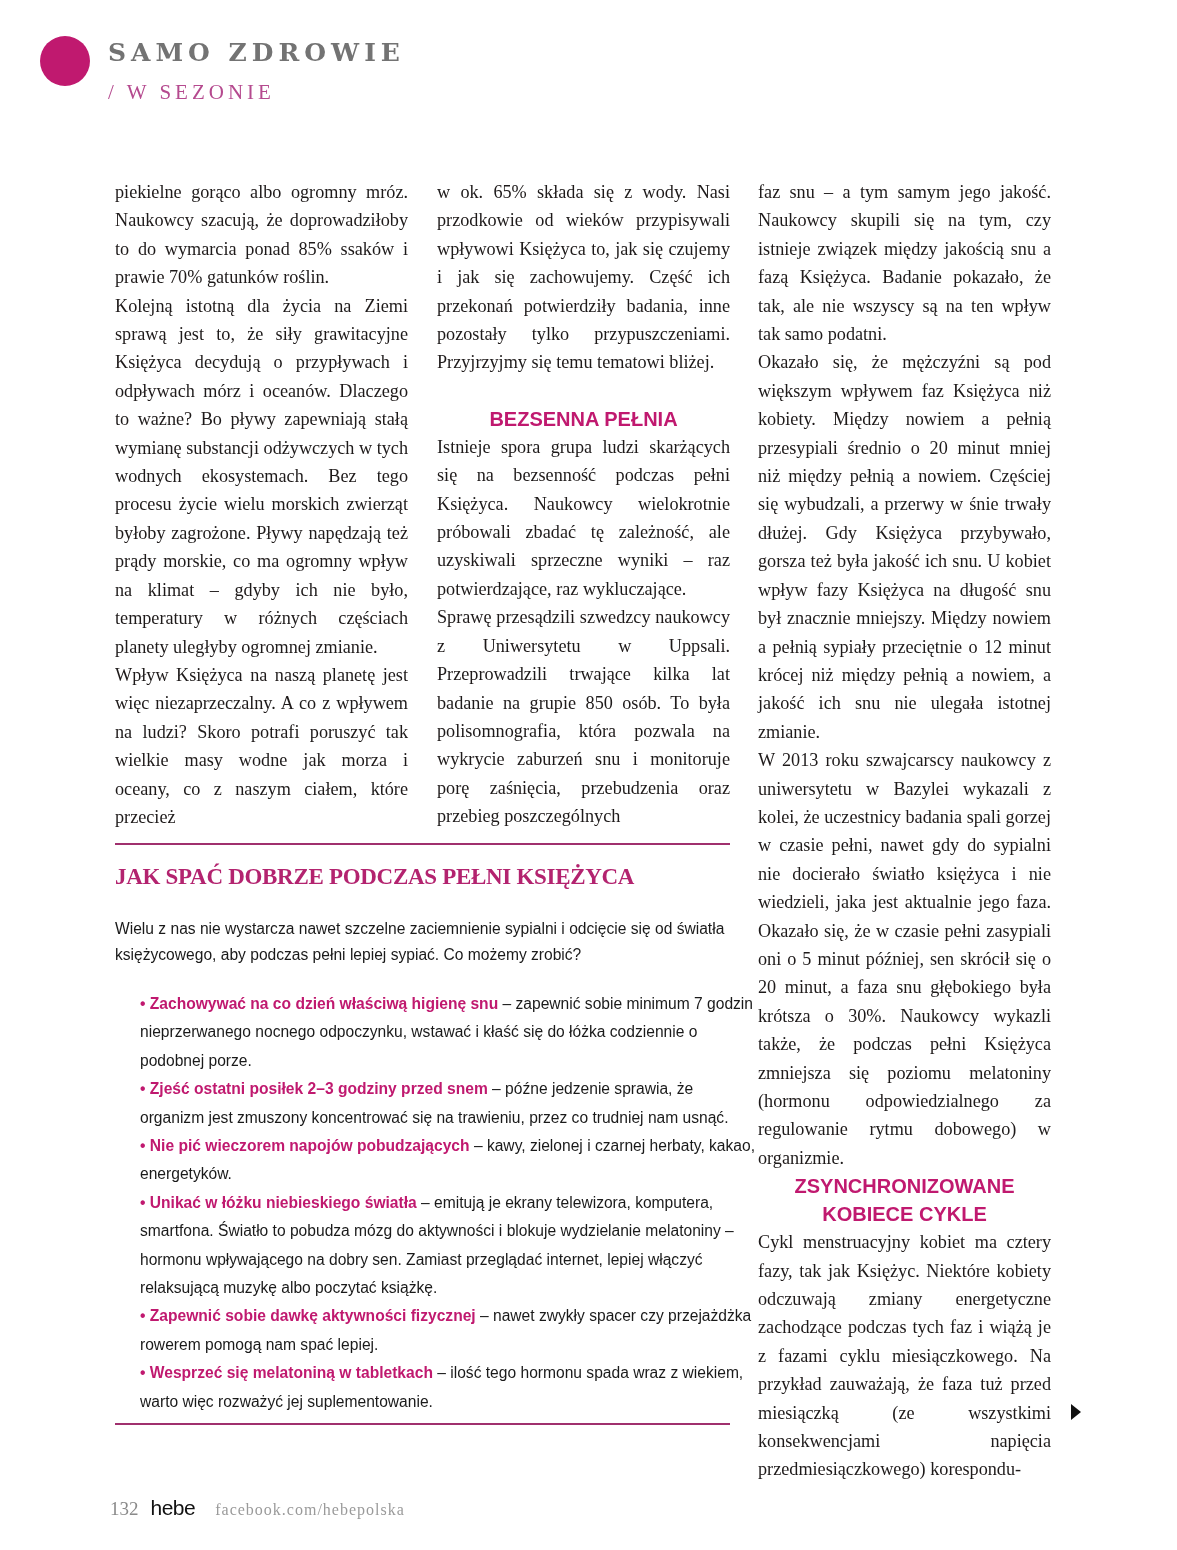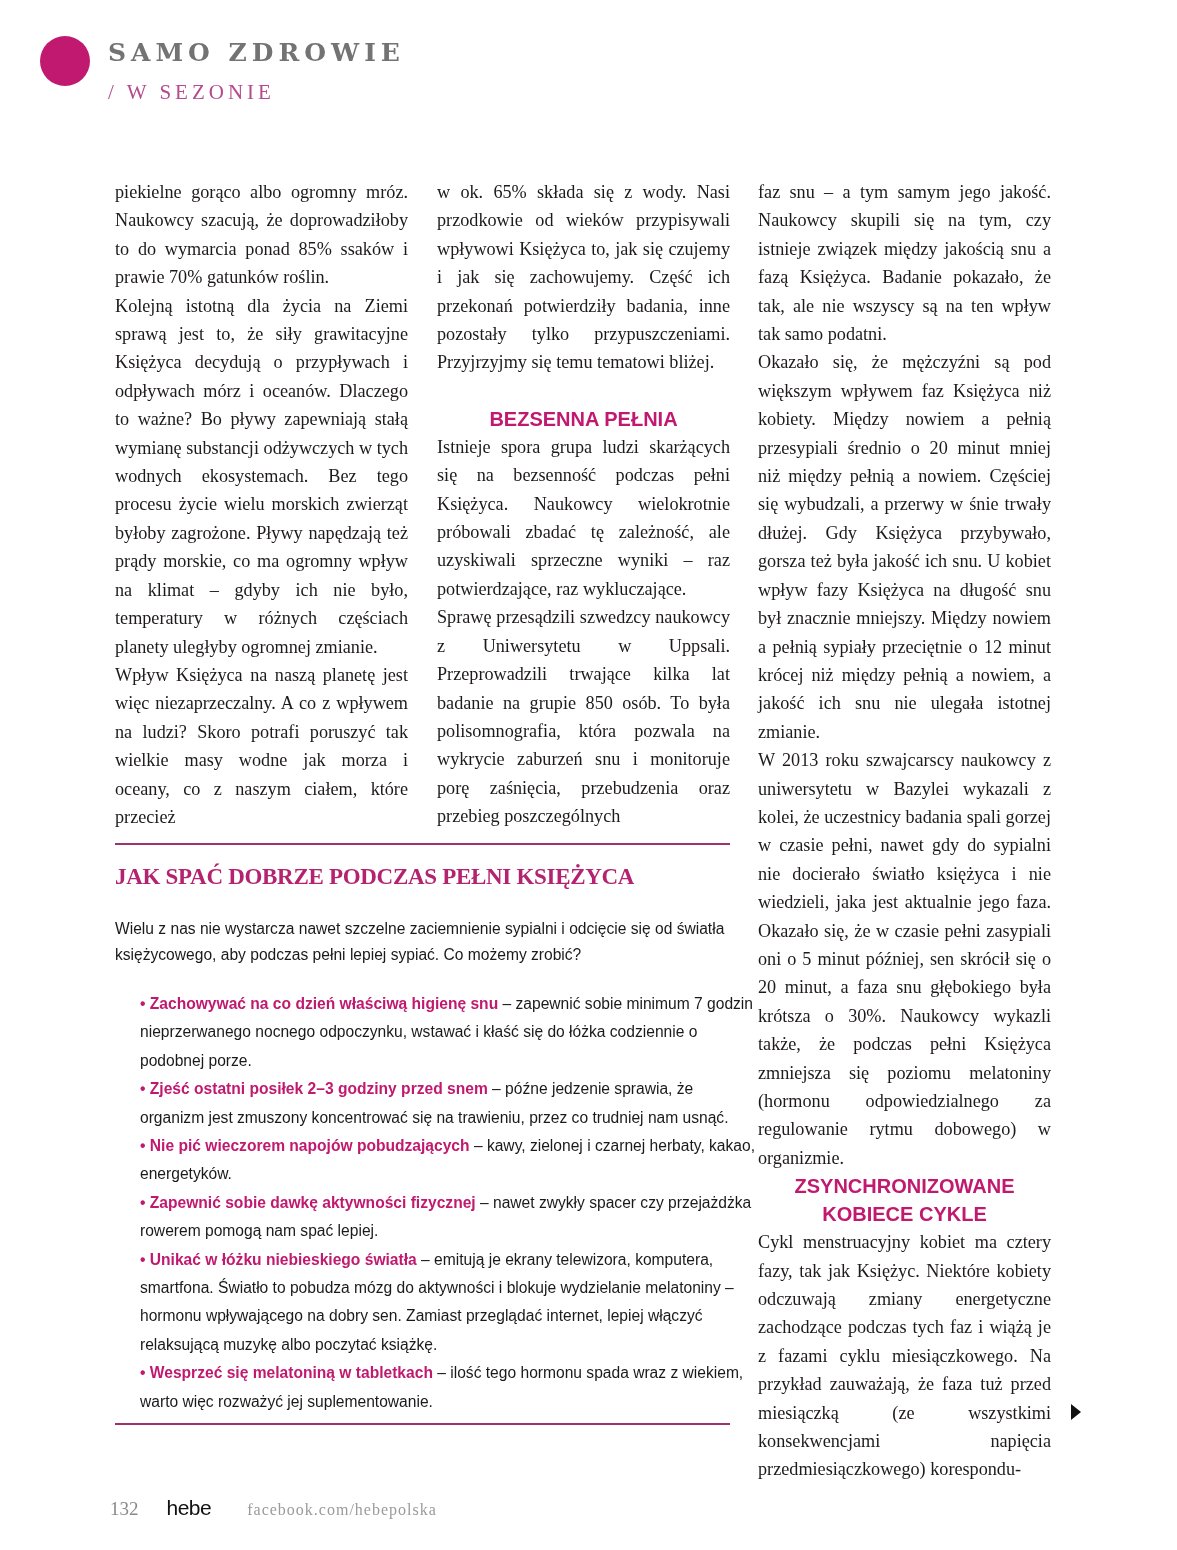--- a/index.html
+++ b/index.html
@@ -16,21 +16,21 @@
   .col2 .subhead { margin-top:28px; margin-bottom:0; }
   .col3 .subhead { margin-bottom:0; }
   .box-rule { position:absolute; left:115px; width:615px; height:1.5px; background:#a0306e; }
   .box-title { position:absolute; left:115px; top:864px; width:640px; font-family:"Liberation Serif", serif; font-size:23px; color:#b3236f; margin:0; letter-spacing:-0.3px; }
   .box-intro { position:absolute; left:115px; top:916px; width:620px; font-family:"Liberation Sans", sans-serif; font-weight:normal; font-size:15.6px; line-height:26px; color:#1a1a1a; margin:0; }
   .tips { position:absolute; left:122px; top:972px; width:616px; font-family:"Liberation Sans", sans-serif; font-size:15.6px; line-height:28.4px; color:#1a1a1a; margin:18px; padding:0; list-style:none; }
   .tips li { margin:0; }
   .tips .bullet { color:#c0196f; font-weight:bold; }
   .tips .lead { color:#c0196f; font-weight:bold; }
   .next-arrow { position:absolute; left:1071px; top:1404px; width:0; height:0; border-top:8px solid transparent; border-bottom:8px solid transparent; border-left:10px solid #111; }
-  .footer { position:absolute; left:110px; top:1496px; font-family:"Liberation Serif", serif; display:flex; align-items:baseline; gap:28px; }
+  .footer { position:absolute; left:110px; top:1496px; font-family:"Liberation Serif", serif; display:flex; align-items:baseline; gap:12px; }
   .page-num { font-size:19px; color:#8a8a8a; }
   .brand { font-family:"Liberation Sans", sans-serif; font-size:21px; color:#111; letter-spacing:-0.5px; }
   .fb { font-size:16px; color:#9a9a9a; letter-spacing:1px; margin-left:8px; }
 </style>
 </head>
 <body>
 
 <div class="circle"></div>
 <h1 class="section-title">SAMO ZDROWIE</h1>
 <div class="section-sub">/ W SEZONIE</div>
@@ -60,22 +60,22 @@
 </div>
 <div class="next-arrow"></div>
 
 <div class="box-rule" style="top:843px;"></div>
 <h2 class="box-title">JAK SPAĆ DOBRZE PODCZAS PEŁNI KSIĘŻYCA</h2>
 <p class="box-intro">Wielu z nas nie wystarcza nawet szczelne zaciemnienie sypialni i odcięcie się od światła księżycowego, aby podczas pełni lepiej sypiać. Co możemy zrobić?</p>
 <ul class="tips">
   <li><span class="bullet">•</span> <span class="lead">Zachowywać na co dzień właściwą higienę snu</span><span> – zapewnić sobie minimum 7 godzin nieprzerwanego nocnego odpoczynku, wstawać i kłaść się do łóżka codziennie o podobnej porze.</span></li>
   <li><span class="bullet">•</span> <span class="lead">Zjeść ostatni posiłek 2–3 godziny przed snem</span><span> – późne jedzenie sprawia, że organizm jest zmuszony koncentrować się na trawieniu, przez co trudniej nam usnąć.</span></li>
   <li><span class="bullet">•</span> <span class="lead">Nie pić wieczorem napojów pobudzających</span><span> – kawy, zielonej i czarnej herbaty, kakao, energetyków.</span></li>
+  <li><span class="bullet">•</span> <span class="lead">Unikać w łóżku niebieskiego światła</span><span> – emitują je ekrany telewizora, komputera, smartfona. Światło to pobudza mózg do aktywności i blokuje wydzielanie melatoniny – hormonu wpływającego na dobry sen. Zamiast przeglądać internet, lepiej włączyć relaksującą muzykę albo poczytać książkę.</span></li>
   <li><span class="bullet">•</span> <span class="lead">Zapewnić sobie dawkę aktywności fizycznej</span><span> – nawet zwykły spacer czy przejażdżka rowerem pomogą nam spać lepiej.</span></li>
-  <li><span class="bullet">•</span> <span class="lead">Unikać w łóżku niebieskiego światła</span><span> – emitują je ekrany telewizora, komputera, smartfona. Światło to pobudza mózg do aktywności i blokuje wydzielanie melatoniny – hormonu wpływającego na dobry sen. Zamiast przeglądać internet, lepiej włączyć relaksującą muzykę albo poczytać książkę.</span></li>
   <li><span class="bullet">•</span> <span class="lead">Wesprzeć się melatoniną w tabletkach</span><span> – ilość tego hormonu spada wraz z wiekiem, warto więc rozważyć jej suplementowanie.</span></li>
 </ul>
 <div class="box-rule" style="top:1423px;"></div>
 
 <div class="footer">
   <span class="page-num">132</span>
   <span class="brand">hebe</span>
   <span class="fb">facebook.com/hebepolska</span>
 </div>
 

